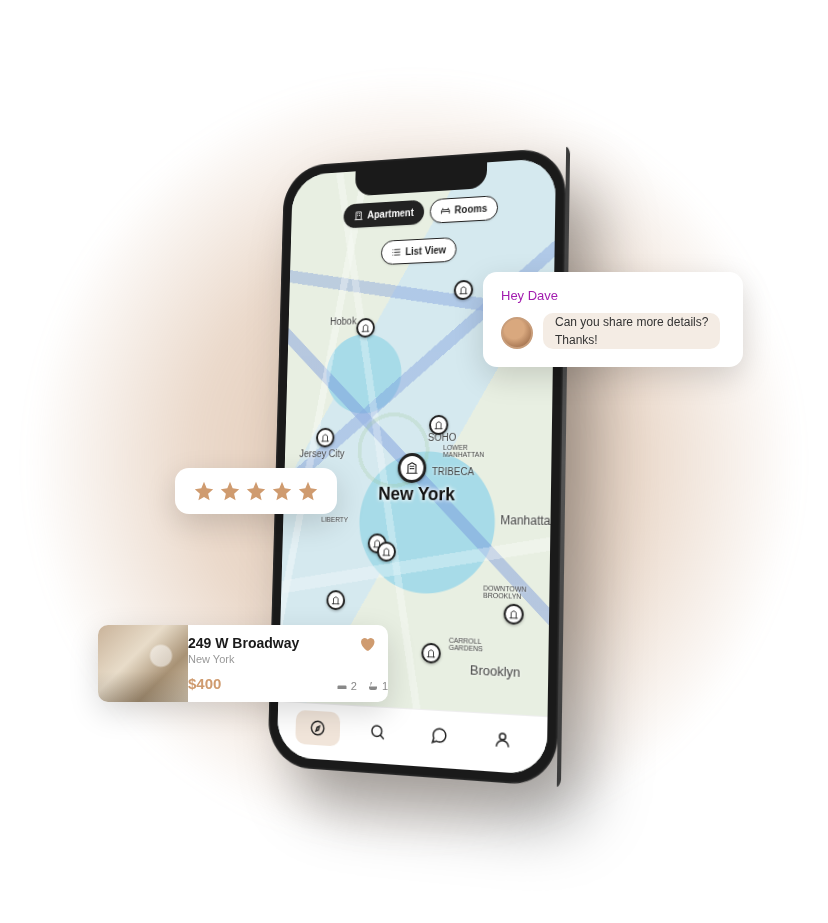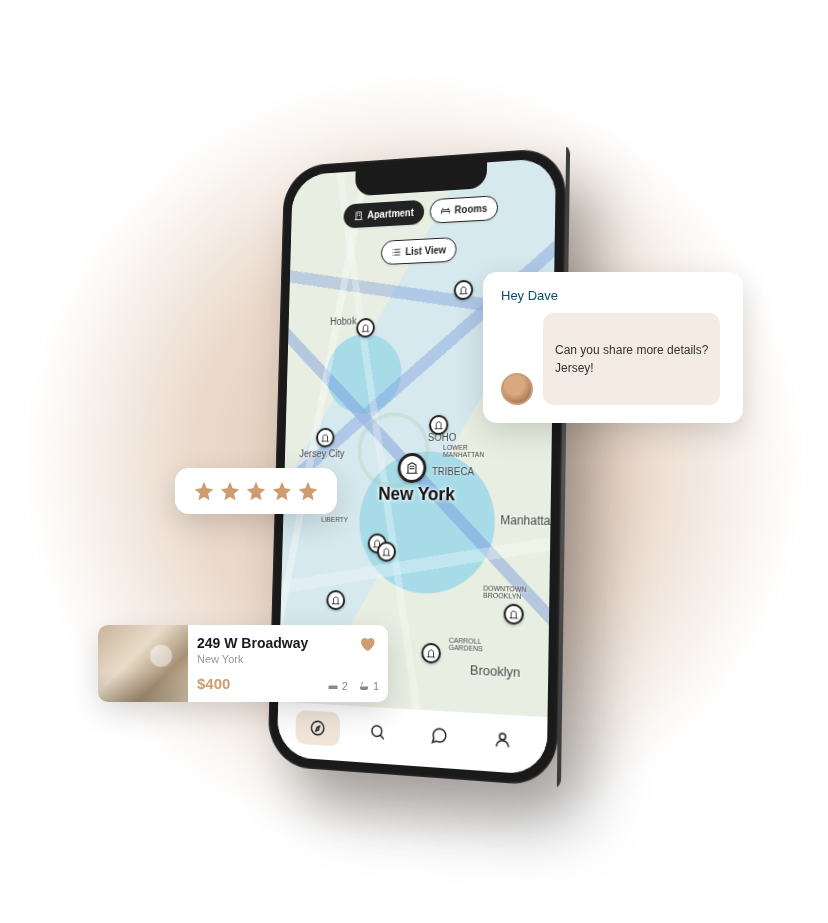--- a/index.html
+++ b/index.html
@@ -218,39 +218,39 @@
   .stars-card svg { width: 22px; height: 22px; }
 
   .chat-card {
     right: 85px;
     top: 272px;
     width: 260px;
     padding: 16px 18px 18px;
   }
   .chat-card .greet {
     font-size: 13px;
-    color: #0c4a6e;
+    color: #a21caf;
     margin-bottom: 10px;
   }
   .chat-card .bubble-row {
     display: flex;
     gap: 10px;
     align-items: flex-end;
   }
   .avatar {
     width: 32px; height: 32px;
     border-radius: 50%;
     background: radial-gradient(circle at 40% 35%, #d9a87e 0 40%, #8a5a3a 100%);
     flex-shrink: 0;
     border: 2px solid #c89d7a;
   }
   .bubble {
     background: #f4ece4;
     border-radius: 10px;
-    padding: 28px 12px;
+    padding: 0 12px;
     font-size: 12px;
     color: #333;
     line-height: 1.5;
   }
 
   .listing-card {
     left: 98px;
     top: 625px;
     width: 290px;
     display: flex;
@@ -263,21 +263,21 @@
     position: relative;
   }
   .listing-card .thumb::after {
     content:''; position:absolute; inset:0;
     background:
       linear-gradient(transparent 60%, rgba(0,0,0,.15) 100%),
       radial-gradient(circle at 70% 40%, rgba(255,255,255,.5) 0 10px, transparent 12px);
   }
   .listing-card .body {
     flex: 1;
-    padding: 10px 9px;
+    padding: 10px 0;
     position: relative;
   }
   .listing-card .title {
     font-size: 14px;
     font-weight: 700;
     color: #1a1a1a;
   }
   .listing-card .sub {
     font-size: 11px;
     color: #999;
@@ -456,21 +456,21 @@
       <path d="M12 2l2.9 6.9L22 10l-5.5 5 1.6 7L12 18.5 5.9 22l1.6-7L2 10l7.1-1.1z" fill="#cf9b6f"></path>
     </svg>
 </div>
 
 <div class="float-card chat-card">
   <div class="greet">Hey Dave</div>
   <div class="bubble-row">
     <div class="avatar"></div>
     <div class="bubble">
       <div>Can you share more details?</div>
-      <div>Jersey!</div>
+      <div>Thanks!</div>
     </div>
   </div>
 </div>
 
 <div class="float-card listing-card">
   <div class="thumb"></div>
   <div class="body">
     <div class="heart">
       <svg viewBox="0 0 24 24">
           <path d="M12 21s-8-5.5-8-12a5 5 0 019-3 5 5 0 019 3c0 6.5-8 12-8 12z" fill="#cf9b6f"></path>

